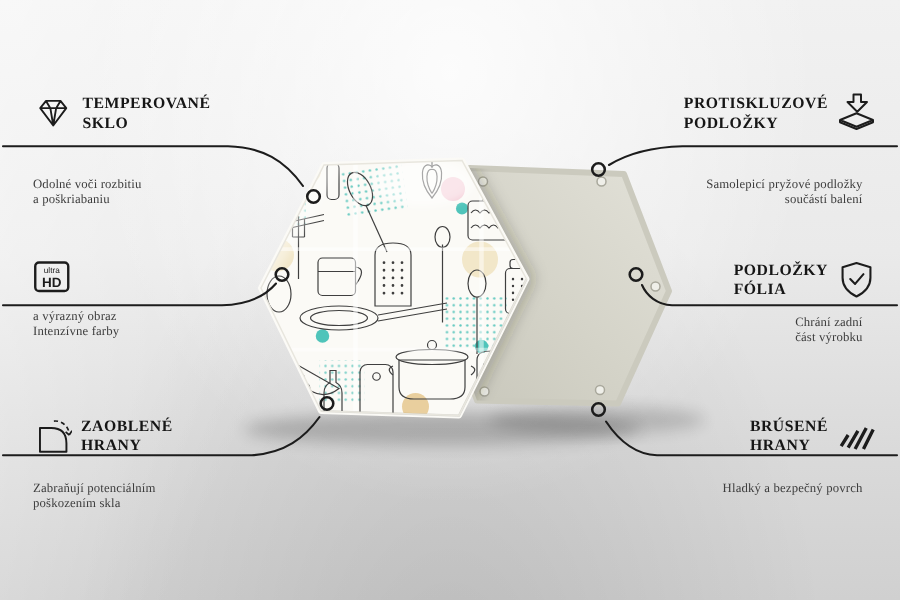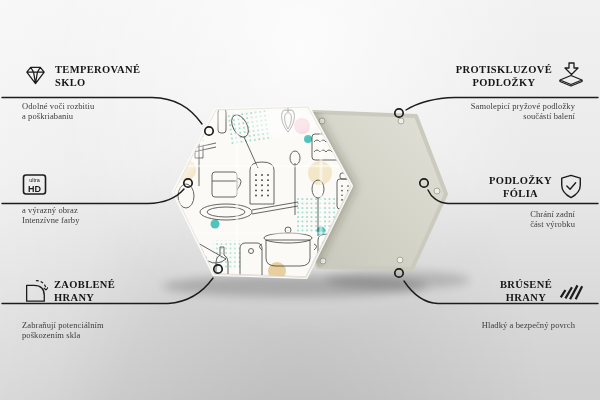--- a/index.html
+++ b/index.html
@@ -14,23 +14,23 @@
   }
   .gfx{position:absolute;left:0;top:0;}
   .callout{position:absolute;color:#161616;}
   .co-head{display:flex;align-items:flex-start;gap:6px;}
   .co-head .sp{flex:0 0 auto;}
   .co-title{font-weight:bold;font-size:10.5px;line-height:13px;letter-spacing:.35px;padding-top:1px;}
   .co-title span{display:block;}
   .co-desc{font-size:8.5px;line-height:10px;color:#3d3d3d;letter-spacing:.1px;}
   .co-desc span{display:block;}
   .right .co-head{justify-content:flex-end;}
-  .right .co-title{text-align:center;}
+  .right .co-title{text-align:left;}
   .right .co-desc{text-align:right;padding-right:9px;}
-  .m12{margin-top:12px}.m9{margin-top:9px}.m6{margin-top:16px}
+  .m12{margin-top:28px}.m9{margin-top:9px}.m6{margin-top:16px}
   .co-icon svg{display:block;}
 </style>
 </head>
 <body>
 
 <div class="stage">
 
   <svg class="gfx" width="600" height="400" viewBox="0 0 600 400">
     <defs>
       <filter id="blur5" x="-40%" y="-40%" width="180%" height="180%">

